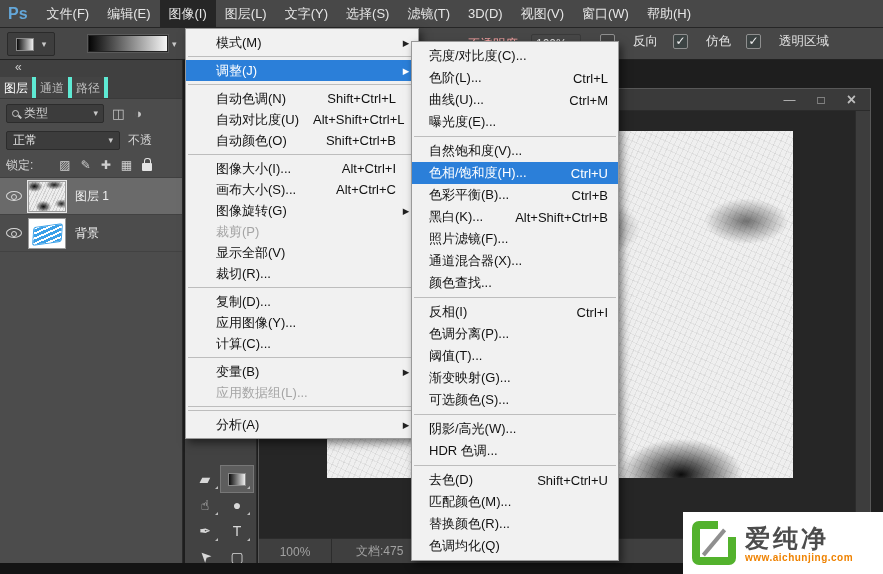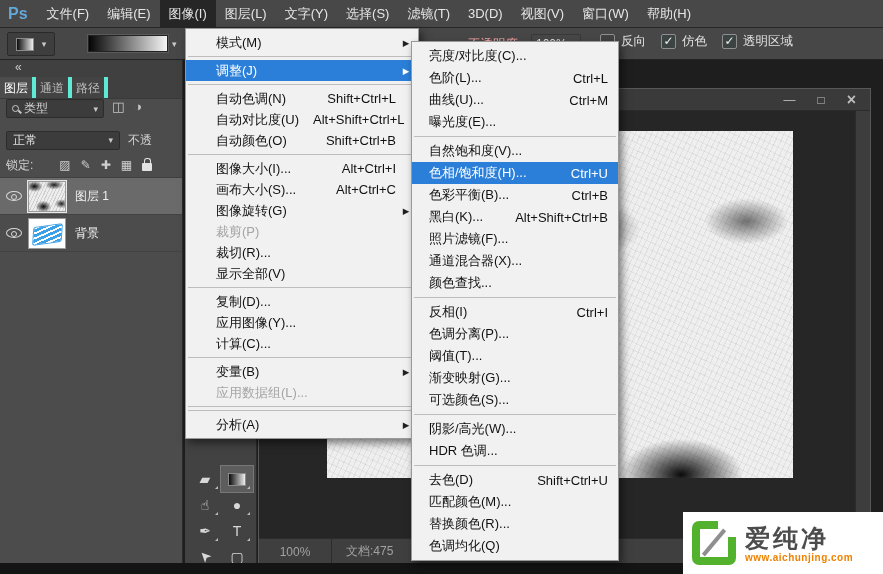--- a/index.html
+++ b/index.html
@@ -26,36 +26,36 @@
   #grad-preview-caret { position:absolute; left:172px; top:11px; }
   #grad-type-caret { position:absolute; left:444px; top:11px; }
   .opacity-label { position:absolute; left:468px; top:8px; color:#fca5a5; font-size:12.5px; }
   .opacity-box { position:absolute; left:531px; top:6px; width:50px; height:19px; display:flex; align-items:center;
     justify-content:space-between; padding:0 4px; color:#e2e2e2; font-size:12px; border:1px solid #3a3a3a; border-radius:2px; }
   #opt-checks { position:absolute; left:600px; top:5px; display:flex; align-items:center; gap:15px; }
   .opt-check { display:flex; align-items:center; gap:6px; }
   .cb-box { width:15px; height:15px; background:#414141; border:1px solid #8f8f8f; border-radius:2px;
     color:#f2f2f2; font-size:12px; line-height:13px; text-align:center; }
   .cb-box.checked { background:#3c4343; }
-  .cb-label { color:#e2e2e2; font-size:12.5px; }
+  .cb-label { color:#e2e2e2; font-size:12.5px;margin-left:12px; }
 
   
   #doc-window { position:absolute; left:258px; top:88px; width:613px; height:477px; background:#262626;
     border:1px solid #585858; z-index:1; }
   .doc-titlebar { position:absolute; left:0; top:0; right:0; height:22px; background:#3a3a3a;
     border-bottom:1px solid #2b2b2b; display:flex; align-items:center; justify-content:flex-end; gap:22px; padding-right:14px; }
   .win-btn { color:#bdbdbd; font-size:12px; line-height:20px; }
   .win-btn.close { font-size:16px; font-weight:bold; }
   .doc-scrollbar { position:absolute; right:0; top:22px; bottom:26px; width:15px; background:#3d3d3d;
     border-left:1px solid #2c2c2c; }
   .doc-status { position:absolute; left:0; right:0; bottom:0; height:26px; background:#3f3f3f;
     border-top:1px solid #2c2c2c; display:flex; align-items:center; font-size:12px; color:#a2a2a2; }
   .status-zoom { width:72px; text-align:center; }
   .status-div { width:1px; height:100%; background:#2c2c2c; }
-  .status-doc { margin-left:14px; white-space:nowrap; }
+  .status-doc { margin-left:24px; white-space:nowrap; }
 
   
   #tex-image { position:absolute; left:68px; top:42px; width:466px; height:347px; background-color:#efefef;
     background-image:
       radial-gradient(ellipse 70px 45px at 5% 4%, #0b0b0b, #2a2a2a 45%, rgba(0,0,0,0) 65%),
       radial-gradient(ellipse 95px 35px at 40% 1%, #141414, rgba(0,0,0,0) 60%),
       radial-gradient(ellipse 120px 48px at 30% 15%, #1d1d1d, rgba(0,0,0,0) 55%),
       radial-gradient(ellipse 55px 85px at 1% 45%, #161616, rgba(0,0,0,0) 60%),
       radial-gradient(ellipse 95px 55px at 56% 28%, rgba(70,70,70,.75), rgba(0,0,0,0) 55%),
       radial-gradient(ellipse 70px 38px at 90% 26%, rgba(45,45,45,.65), rgba(0,0,0,0) 60%),
@@ -65,21 +65,21 @@
       repeating-linear-gradient(115deg, rgba(0,0,0,.06) 0 1px, rgba(0,0,0,0) 1px 5px),
       repeating-linear-gradient(25deg, rgba(0,0,0,.05) 0 1px, rgba(0,0,0,0) 1px 7px); }
 
   
   #left-panel { position:absolute; left:0; top:60px; width:183px; height:514px; background:#4c4c4c;
     border-right:1px solid #2a2a2a; z-index:2; overflow:hidden; }
   .panel-top { height:17px; background:#404040; color:#cccccc; font-size:12px; line-height:15px; padding-left:15px; }
   .panel-tabs { height:22px; background:#404040; display:flex; border-bottom:1px solid #3a3a3a; }
   .ptab { padding:0 4px; line-height:22px; font-size:12px; color:#bcbcbc; background:#434343; border-right:4px solid #5eead4; }
   .ptab.active { background:#4c4c4c; color:#ffffff; }
-  .filter-row { height:28px; display:flex; gap:8px; padding:0 6px; }
+  .filter-row { height:28px; display:flex; align-items:center; gap:8px; padding:0 6px; }
   .filter-dd { width:98px; height:19px; background:#3c3c3c; border:1px solid #2c2c2c; border-radius:2px;
     display:flex; align-items:center; gap:5px; padding:0 5px; color:#d6d6d6; font-size:12px; }
   .mag { width:7px; height:7px; border:1.5px solid #c9c9c9; border-radius:50%; position:relative; }
   .mag::after { content:""; position:absolute; left:5px; top:5px; width:4px; height:1.5px; background:#c9c9c9; transform:rotate(45deg); }
   .filter-dd .caret { margin-left:auto; }
   .icon-btn { color:#c5c5c5; font-size:13px; }
   .blend-row { height:26px; display:flex; align-items:center; gap:8px; padding:0 6px; }
   .blend-dd { width:114px; height:19px; background:#3c3c3c; border:1px solid #2c2c2c; border-radius:2px;
     display:flex; align-items:center; justify-content:space-between; padding:0 6px; color:#e0e0e0; font-size:12px; }
   .opacity-cut { color:#d2d2d2; font-size:12px; white-space:nowrap; }
@@ -333,24 +333,24 @@
         <span class="sc">Alt+Ctrl+C</span>
       </div>
       <div class="mi">
         <span class="ml">图像旋转(G)</span>
         <span class="arr">▶</span>
       </div>
       <div class="mi dis">
         <span class="ml">裁剪(P)</span>
       </div>
       <div class="mi">
+        <span class="ml">显示全部(V)</span>
+      </div>
+      <div class="mi">
         <span class="ml">裁切(R)...</span>
-      </div>
-      <div class="mi">
-        <span class="ml">显示全部(V)</span>
       </div>
       <div class="msep"></div>
       <div class="mi">
         <span class="ml">复制(D)...</span>
       </div>
       <div class="mi">
         <span class="ml">应用图像(Y)...</span>
       </div>
       <div class="mi">
         <span class="ml">计算(C)...</span>

